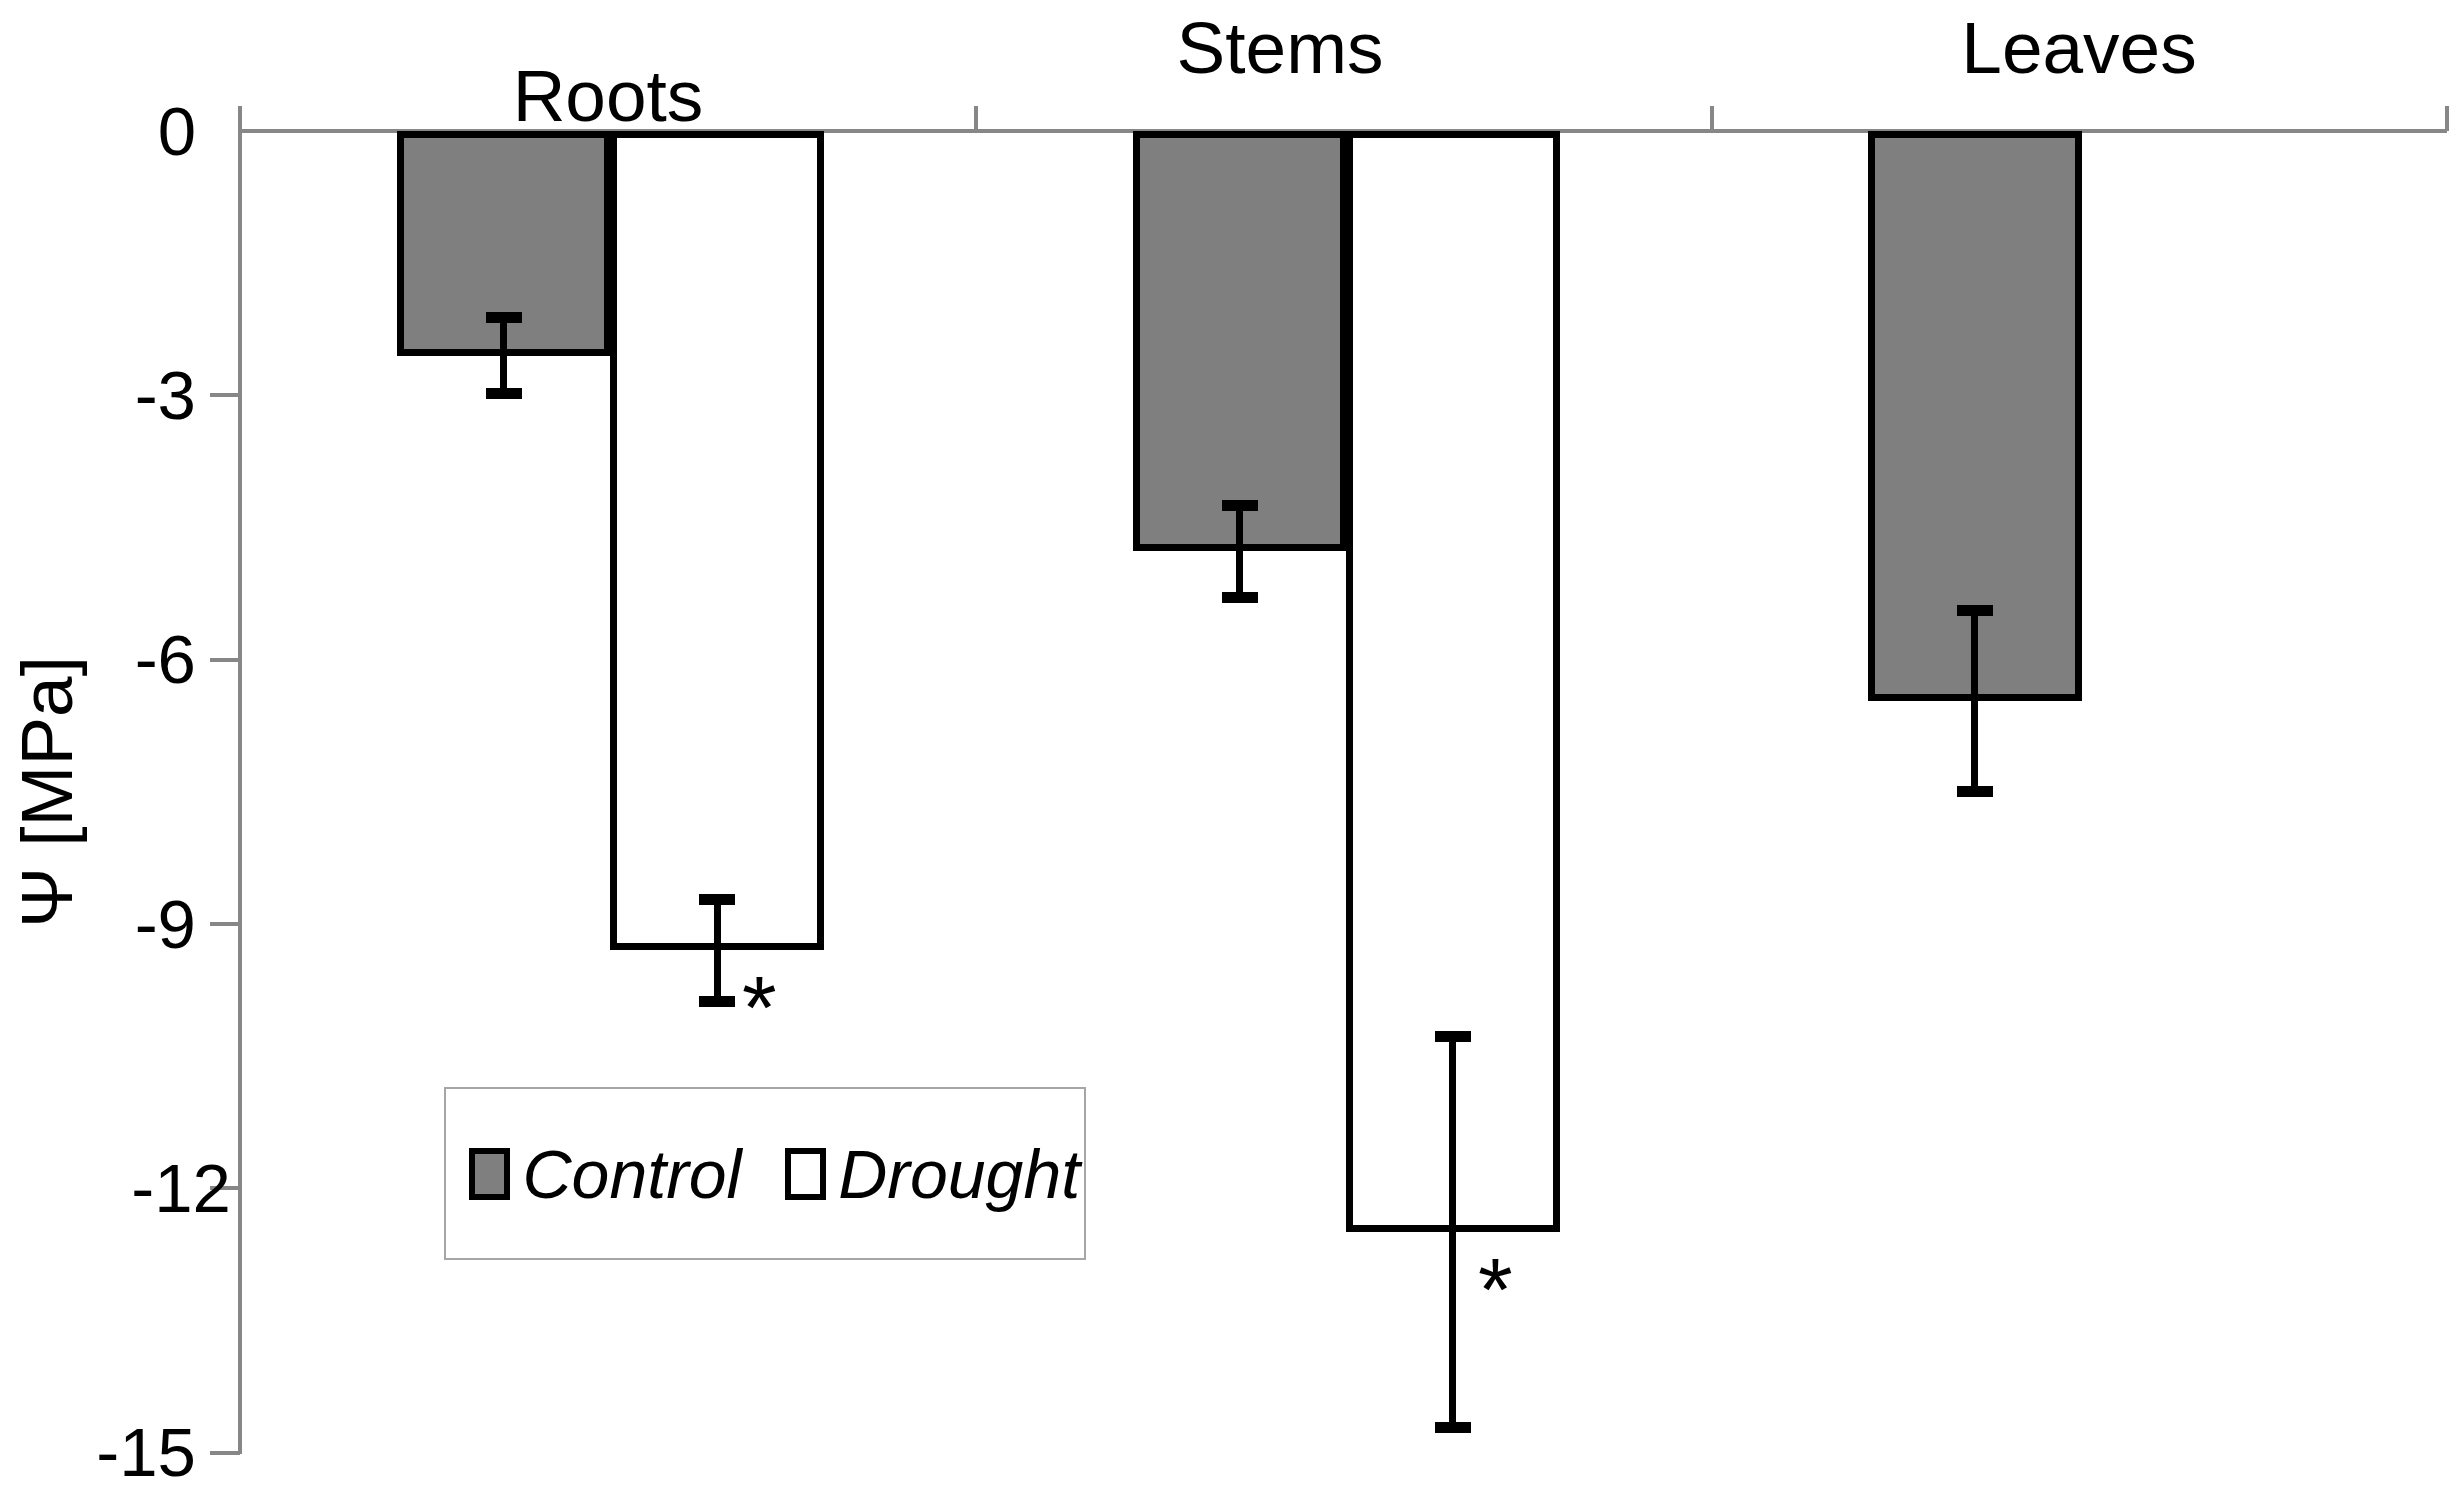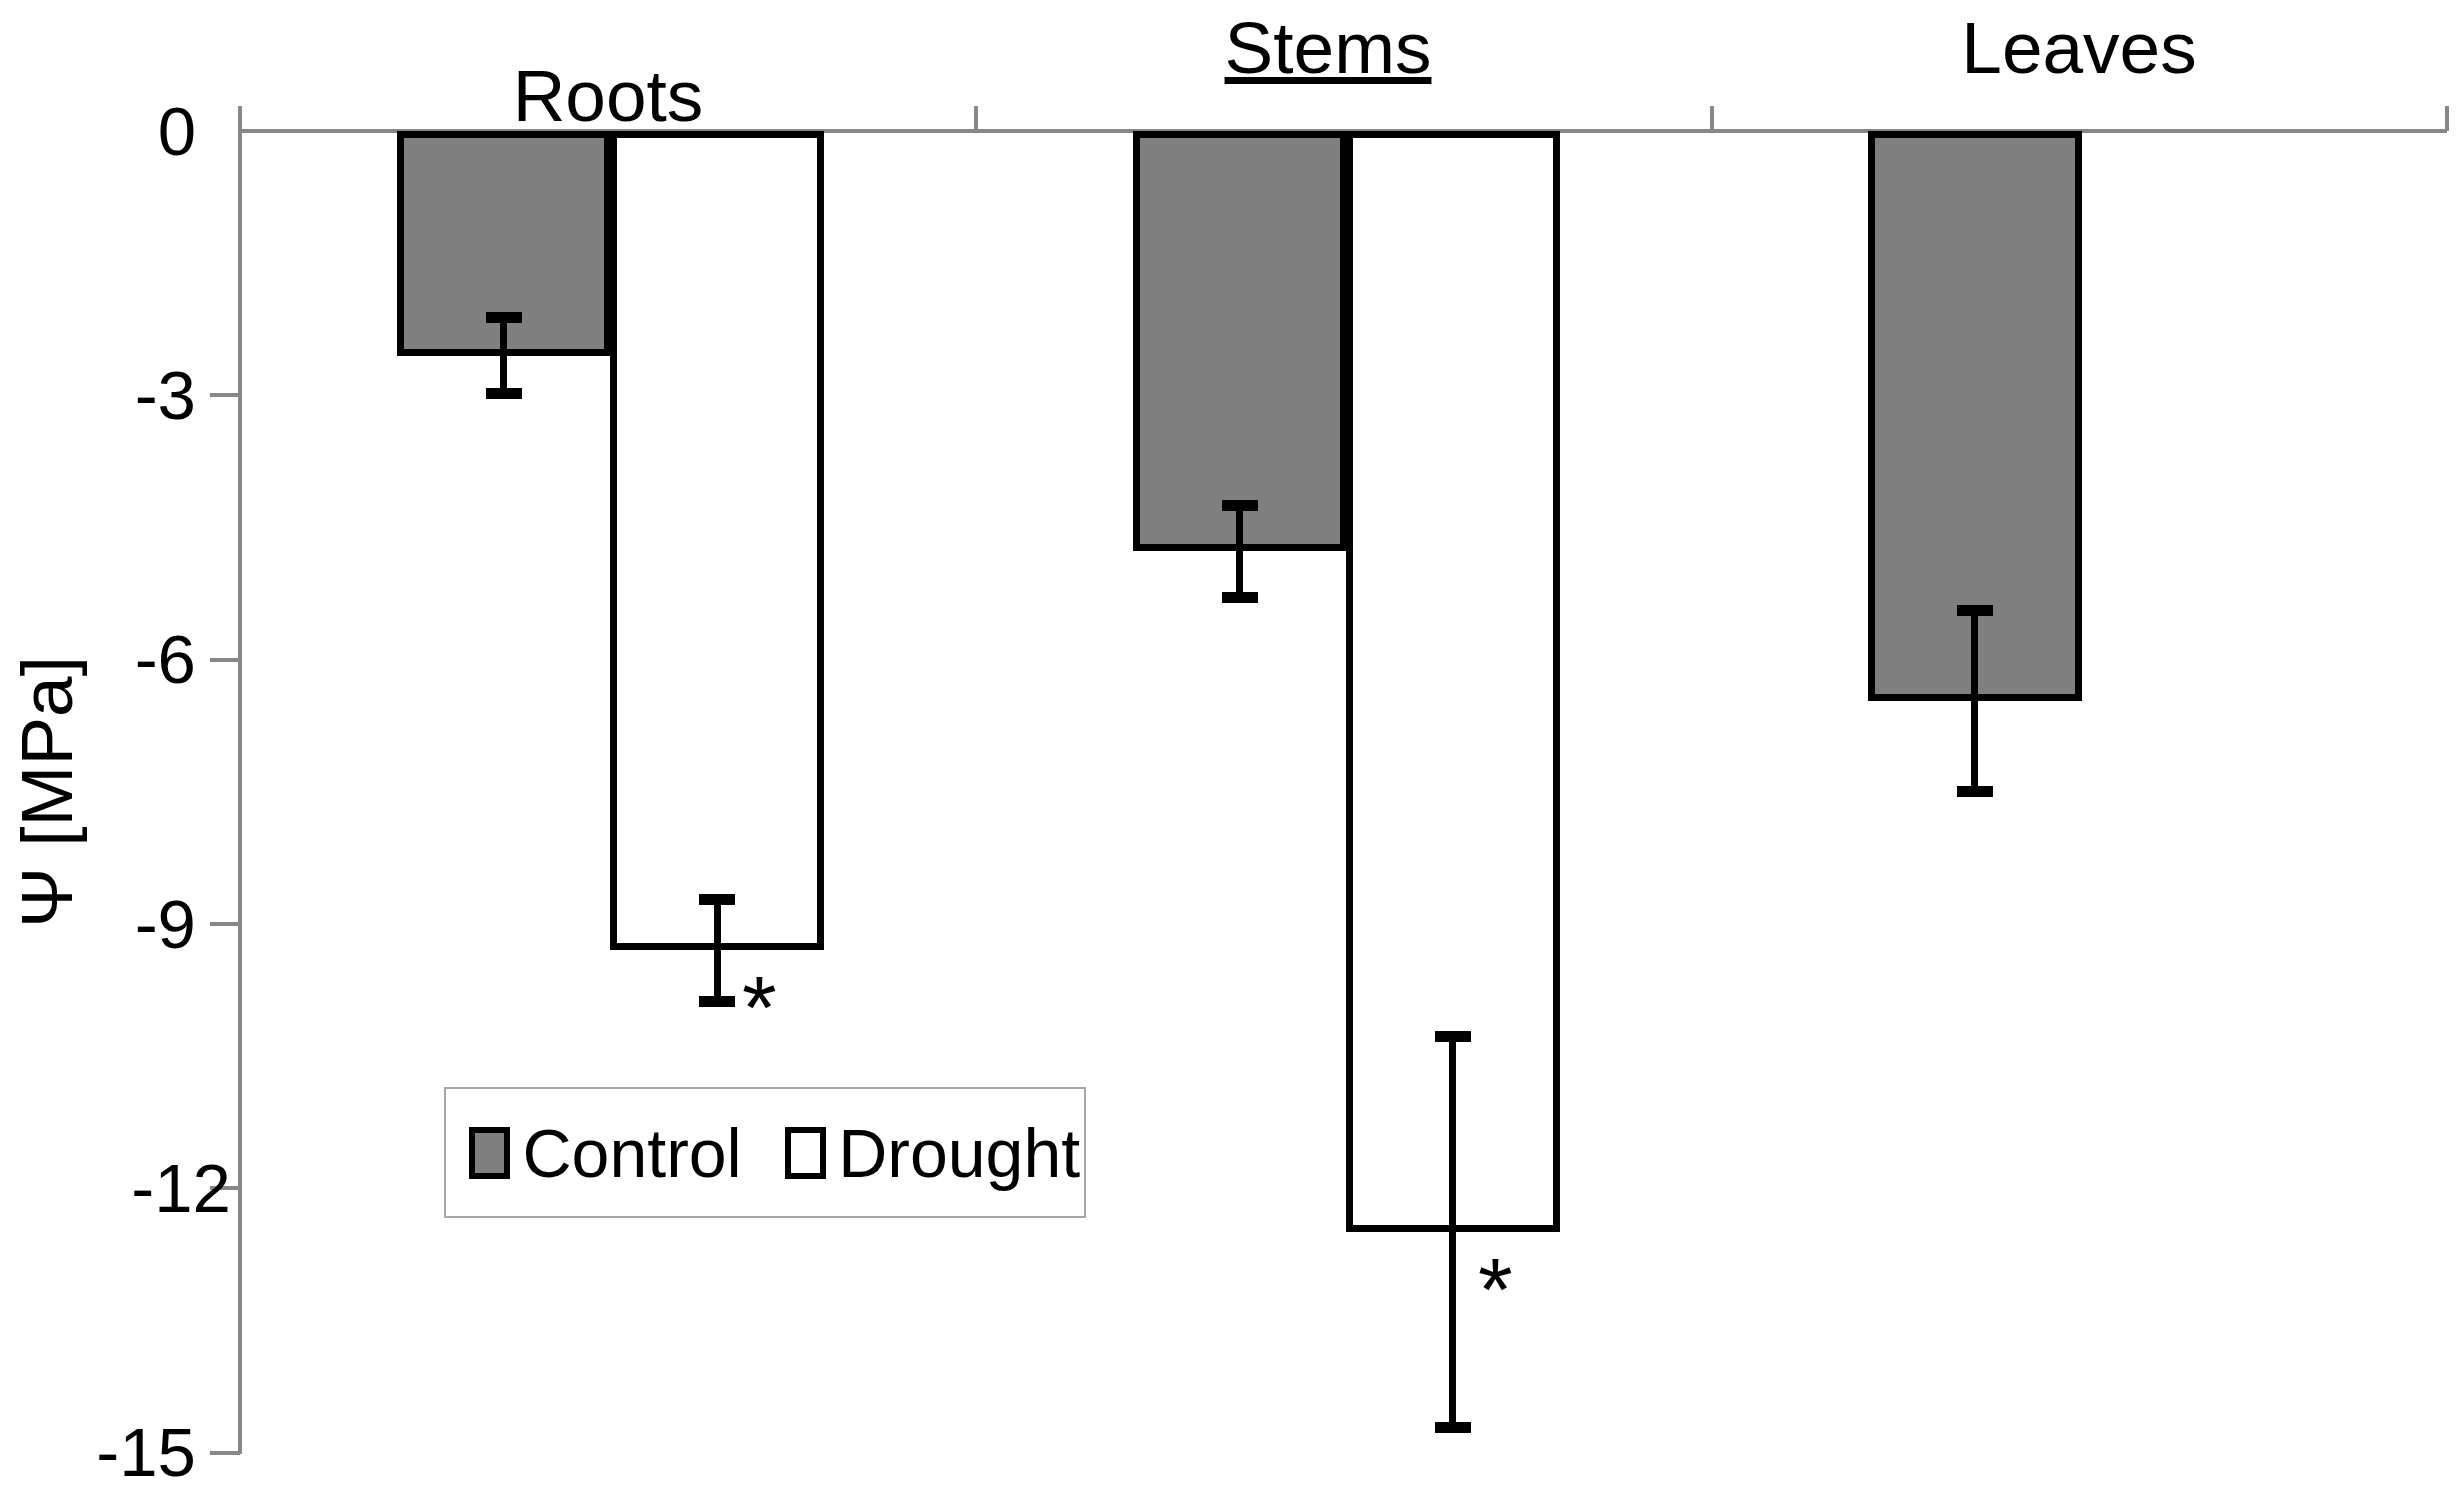--- a/index.html
+++ b/index.html
@@ -62,21 +62,21 @@
       <div class="abs tick-label" style="left: 0px; top: 395px;">-3</div>
       <div class="abs" style="left: 210px; top: 658px; width: 30px; height: 3.6px; background: rgb(135, 135, 135);"></div>
       <div class="abs tick-label" style="left: 0px; top: 659px;">-6</div>
       <div class="abs" style="left: 210px; top: 922px; width: 30px; height: 3.6px; background: rgb(135, 135, 135);"></div>
       <div class="abs tick-label" style="left: 0px; top: 924px;">-9</div>
       <div class="abs" style="left: 210px; top: 1186px; width: 30px; height: 3.6px; background: rgb(135, 135, 135);"></div>
       <div class="abs tick-label" style="left: 0px; top: 1188px; padding-left: 35px;">-12</div>
       <div class="abs" style="left: 210px; top: 1451px; width: 30px; height: 3.6px; background: rgb(135, 135, 135);"></div>
       <div class="abs tick-label" style="left: 0px; top: 1452px;">-15</div>
       <div class="abs cat-label" style="left: 608px; top: 10.7px; margin-top: 48px;">Roots</div>
-      <div class="abs cat-label" style="left: 1328px; top: 10.7px; text-decoration: underline;">Stems</div>
+      <div class="abs cat-label" style="left: 1280px; top: 10.7px;">Stems</div>
       <div class="abs cat-label" style="left: 2079px; top: 10.7px;">Leaves</div>
       <div class="abs bar" style="left: 397px; top: 131px; width: 214px; height: 225px; background: rgb(127, 127, 127);"></div>
       <div class="abs err-line" style="left: 500px; top: 318px; width: 7.1px; height: 76px;"></div>
       <div class="abs err-cap" style="left: 486px; top: 312px; width: 36px; height: 10.7px;"></div>
       <div class="abs err-cap" style="left: 486px; top: 388px; width: 36px; height: 10.7px;"></div>
       <div class="abs bar" style="left: 1133px; top: 131px; width: 214px; height: 420px; background: rgb(127, 127, 127);"></div>
       <div class="abs err-line" style="left: 1236px; top: 505px; width: 7.1px; height: 92px;"></div>
       <div class="abs err-cap" style="left: 1222px; top: 500px; width: 36px; height: 10.7px;"></div>
       <div class="abs err-cap" style="left: 1222px; top: 592px; width: 36px; height: 10.7px;"></div>
       <div class="abs bar" style="left: 1868px; top: 131px; width: 214px; height: 570px; background: rgb(127, 127, 127);"></div>
@@ -88,20 +88,20 @@
       <div class="abs err-cap" style="left: 699px; top: 894px; width: 36px; height: 10.7px;"></div>
       <div class="abs err-cap" style="left: 699px; top: 996px; width: 36px; height: 10.7px;"></div>
       <div class="abs asterisk" style="left: 742px; top: 963px;">*</div>
       <div class="abs bar" style="left: 1346px; top: 131px; width: 214px; height: 1101px; background: rgb(255, 255, 255);"></div>
       <div class="abs err-line" style="left: 1449px; top: 1036px; width: 7.1px; height: 391px;"></div>
       <div class="abs err-cap" style="left: 1435px; top: 1031px; width: 36px; height: 10.7px;"></div>
       <div class="abs err-cap" style="left: 1435px; top: 1422px; width: 36px; height: 10.7px;"></div>
       <div class="abs asterisk" style="left: 1478px; top: 1245px;">*</div>
     </div>
 
-  <div class="abs legend" style="left:444px;top:1087px;width:642px;height:131px;">
+  <div class="abs legend" style="left:444px;top:1087px;width:642px;height:173px;font-style:italic;">
     <span class="swatch first" style="background: rgb(127, 127, 127);"></span>
     <span>Control</span>
     <span class="swatch second" style="background: rgb(255, 255, 255);"></span>
     <span>Drought</span>
   </div>
 </div>
 
 
 </body></html>

